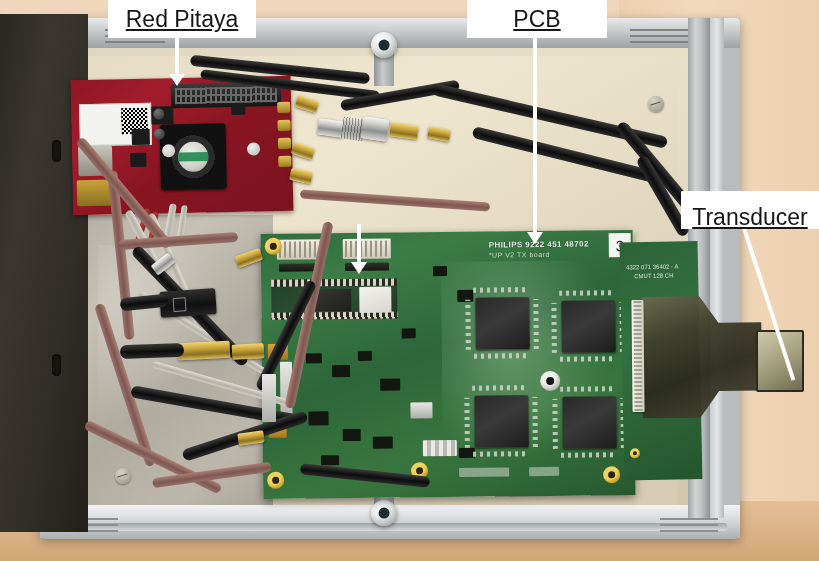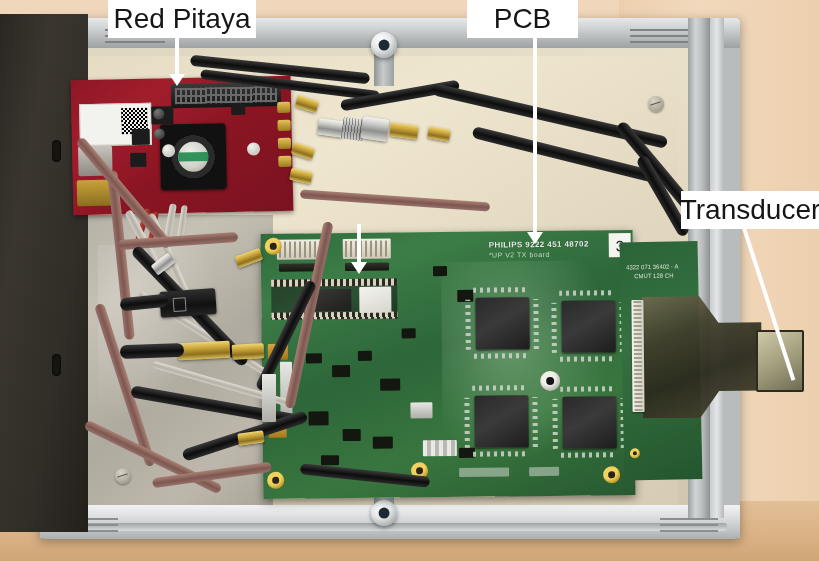--- a/index.html
+++ b/index.html
@@ -355,24 +355,25 @@
     content:"";position:absolute;left:24%;top:26%;width:18%;height:48%;
     border:1px solid #8b8b8b;border-radius:1px;
   }
 
   
   .callout{
     position:absolute;
     background:#ffffff;
     color:#161616;
     display:flex;align-items:center;justify-content:center;
-    font-size:28px;
+    font-size:23px;
     line-height:1;
     white-space:nowrap;
     z-index:60;
+    text-decoration:underline;
   }
   .leader{
     position:absolute;background:#ffffff;z-index:59;
   }
   .arrowhead{
     position:absolute;width:0;height:0;z-index:59;
     border-left:8px solid transparent;
     border-right:8px solid transparent;
     border-top:12px solid #ffffff;
   }
@@ -580,25 +581,25 @@
   <div class="silver-can" style="left:262px;top:374px;width:14px;height:48px;"></div>
 
   <div class="leader" style="left:175px;top:36px;width:4px;height:42px;"></div>
   <div class="arrowhead" style="left:169px;top:74px;"></div>
   <div class="callout" style="left:108px;top:0px;width:148px;height:38px;">
     <span>Red Pitaya</span>
   </div>
 
   <div class="leader" style="left:533px;top:38px;width:4px;height:200px;"></div>
   <div class="arrowhead" style="left:527px;top:232px;"></div>
-  <div class="callout" style="left:467px;top:0px;width:111px;height:38px;align-items:center;">
+  <div class="callout" style="left:467px;top:0px;width:140px;height:38px;align-items:center;">
     <span>PCB</span>
   </div>
 
   <div class="leader" style="left:357px;top:224px;width:4px;height:42px;"></div>
   <div class="arrowhead" style="left:351px;top:262px;"></div>
 
   <div class="leader" style="left:742px;top:228px;width:4px;height:160px;transform:rotate(-18deg);transform-origin:top center;"></div>
-  <div class="callout" style="left:681px;top:191px;width:138px;height:38px;">
+  <div class="callout" style="left:681px;top:191px;width:138px;height:38px;align-items:flex-end;">
     <span>Transducer</span>
   </div>
 
 </div>
 
 </body></html>

